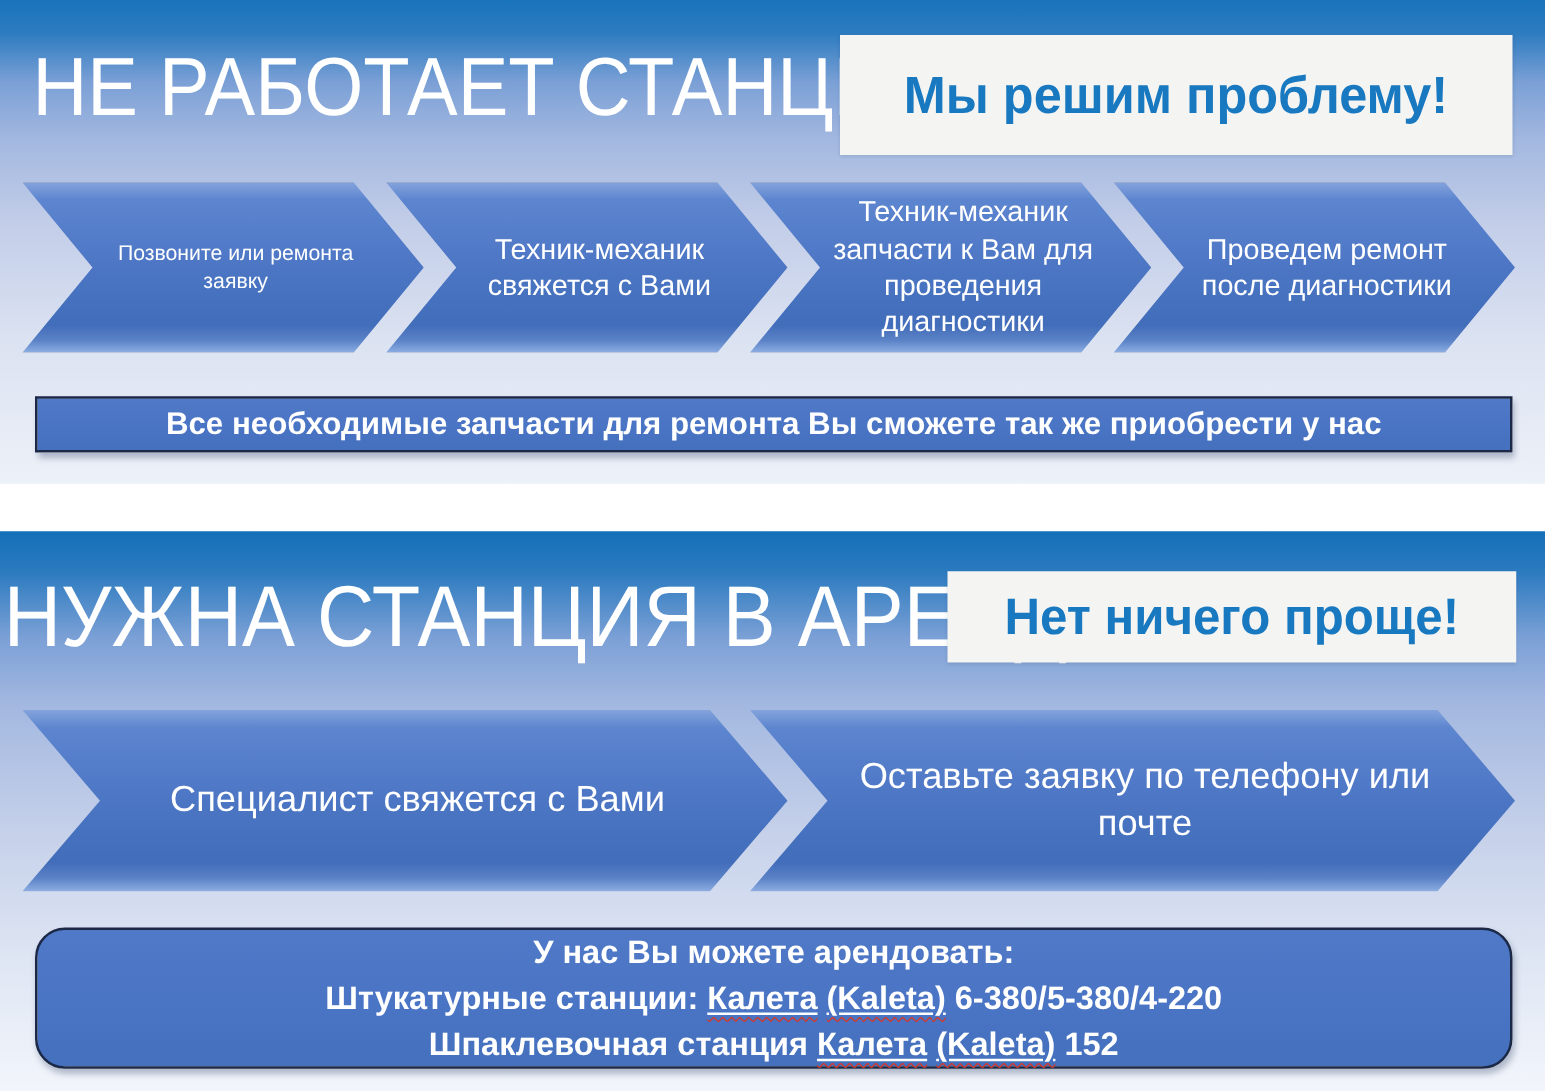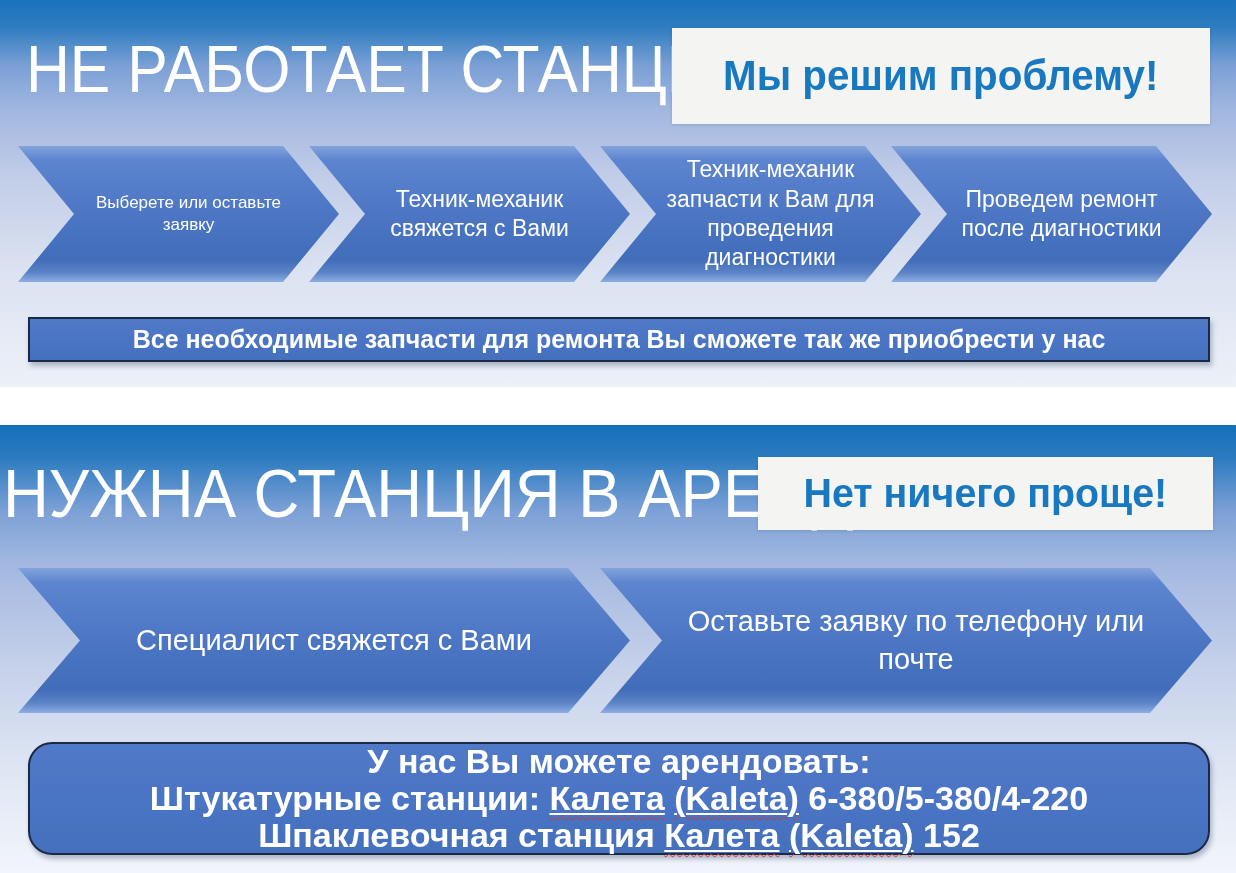--- a/index.html
+++ b/index.html
@@ -76,21 +76,21 @@
 
   
   .banner {
     position: absolute; left: 28px; width: 1182px;
     background: linear-gradient(180deg, #5079c7 0%, #4a74c4 55%, #4470bd 100%);
     border: 2px solid #1b2947; color: #ffffff; font-weight: 700;
     display: flex; flex-direction: column; align-items: center; justify-content: center;
     box-shadow: 2px 4px 5px rgba(25,45,85,.30);
   }
   .banner1 { top: 317px; height: 45px; border-radius: 0; font-size: 25px; }
-  .banner2 { top: 317px; height: 113px; border-radius: 24px; font-size: 34px; line-height: 37px; text-align: center; }
+  .banner2 { top: 317px; height: 113px; border-radius: 24px; font-size: 26px; line-height: 37px; text-align: center; }
 
   .u  { text-decoration: underline; text-decoration-color: #ffffff;
         text-decoration-thickness: 2px; text-underline-offset: 3px; }
   .uw { text-decoration: underline wavy #cc3a30; text-decoration-thickness: 1px;
         text-underline-offset: 6px; }
 </style>
 </head>
 <body>
 
 <div class="page">
@@ -98,21 +98,21 @@
   <section class="slide slide1">
     <h1 class="big-title t1">
       <span class="squeeze">НЕ РАБОТАЕТ СТАНЦИЯ?</span>
     </h1>
     <div class="badge b1">
       <span>Мы решим проблему!</span>
     </div>
 
     <div class="chev-row row1">
       <div class="chev">
-        <span class="chev-text">Выберете или оставьте заявку</span>
+        <span class="chev-text">Позвоните или ремонта заявку</span>
       </div>
       <div class="chev">
         <span class="chev-text">Техник-механик свяжется с Вами</span>
       </div>
       <div class="chev">
         <span class="chev-text">Техник-механик запчасти к Вам для проведения диагностики</span>
       </div>
       <div class="chev">
         <span class="chev-text">Проведем ремонт после диагностики</span>
       </div>

